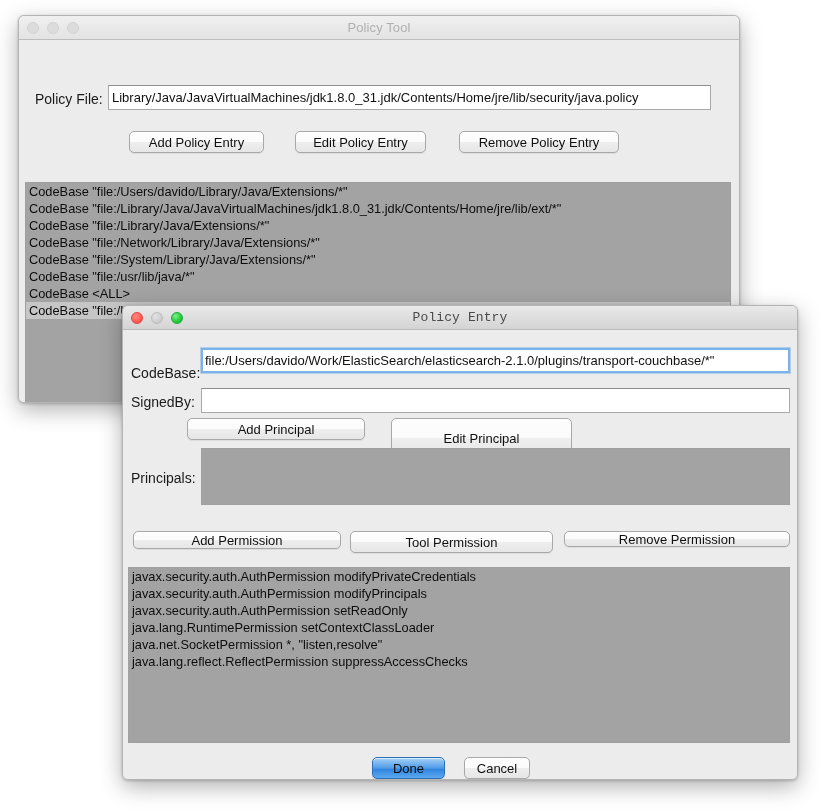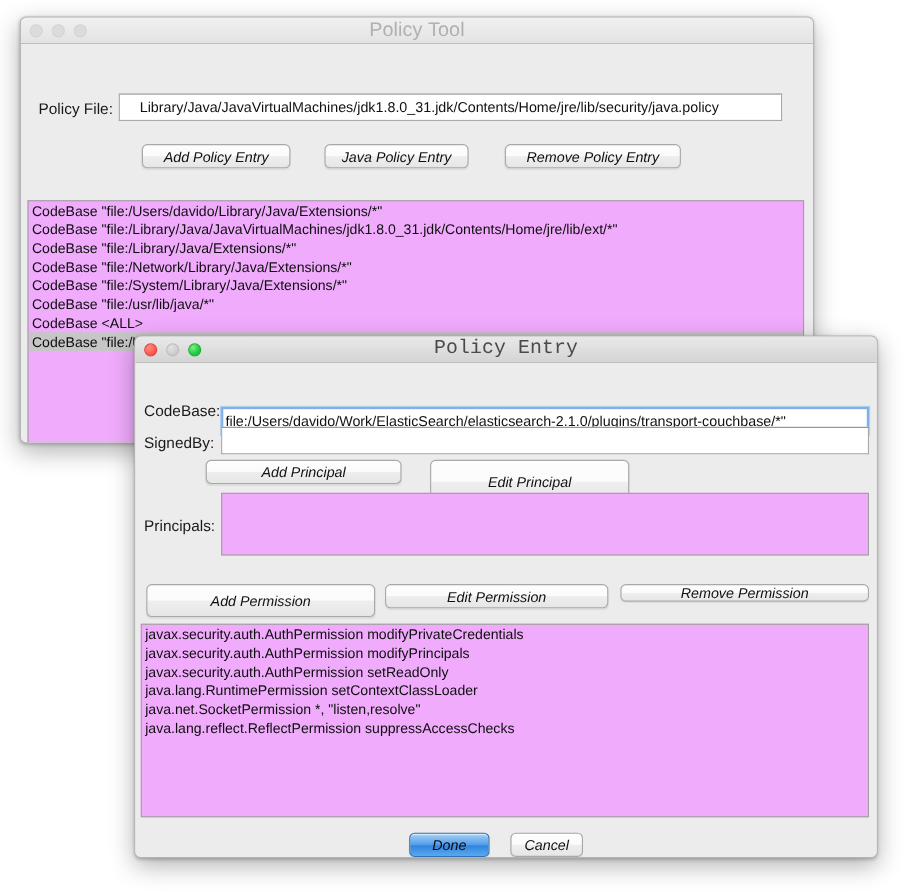--- a/index.html
+++ b/index.html
@@ -43,21 +43,21 @@
   .titlebar.active {
     background: linear-gradient(to bottom, #e9e9e9 0%, #d4d4d4 100%);
     font-family: Liberation Mono, monospace;
   }
 
   .title-text {
     position: absolute;
     left: 0; right: 0; top: 0;
     line-height: 23px;
     text-align: center;
-    font-size: 18px;
+    font-size: 13px;
     letter-spacing: 0.1px;
   }
   .title-text.inactive { color: #b0b0b0; }
   .title-text.active   { color: #4a4a4a; }
 
   .lights {
     position: absolute;
     left: 8px;
     top: 6px;
     display: flex;
@@ -105,21 +105,21 @@
   }
 
   .textfield {
     position: absolute;
     box-sizing: border-box;
     background: #ffffff;
     border: 1px solid #a9a9a9;
     border-top-color: #8e8e8e;
     font-size: 13px;
     color: #111111;
-    padding: 0 18px;
+    padding: 0 3px;
     overflow: hidden;
     white-space: nowrap;
     display: flex;
     align-items: center;
   }
   .textfield.focused {
     border: 2px solid #7cb2e8;
     box-shadow: 0 0 0 1px rgba(110,170,230,0.45);
     padding: 0 2px;
   }
@@ -140,34 +140,33 @@
     font-size: 13px;
     color: #101010;
     text-align: left;
     line-height: 1;
     display: flex;
     align-items: center;
     justify-content: center;
     box-shadow: 0 1px 0 rgba(255,255,255,0.75) inset, 0 1px 1px rgba(0,0,0,0.07);
     cursor: default;
     user-select: none;
-    font-style: italic;
   }
 
   .btn.primary {
     background: linear-gradient(to bottom, #b7d9f7 0%, #8dc2f2 14%, #4e9ae8 52%, #2f83de 54%, #5aa9ef 100%);
     border: 1px solid #2f6fb5;
     color: #0a0a0a;
     box-shadow: 0 1px 0 rgba(255,255,255,0.5) inset, 0 1px 1px rgba(0,0,0,0.12);
   }
 
   .listbox {
     position: absolute;
     box-sizing: border-box;
-    background: #f0abfc;
+    background: #a3a3a3;
     border: 1px solid #a0a0a0;
     overflow: hidden;
   }
   .list-row {
     height: 17px;
     line-height: 17px;
     font-size: 12.8px;
     color: #0d0d0d;
     padding-left: 3px;
     white-space: nowrap;
@@ -195,21 +194,21 @@
 
     <div class="win-body">
 
       <div class="label" style="left:16px; top:51px;">Policy File:</div>
 
       <div class="textfield" style="left:89px; top:45px; width:603px; height:25px;">
         <span class="fieldtext">Library/Java/JavaVirtualMachines/jdk1.8.0_31.jdk/Contents/Home/jre/lib/security/java.policy</span>
       </div>
 
       <div class="btn" style="left:110px; top:91px; width:135px; height:22px;">Add Policy Entry</div>
-      <div class="btn" style="left:276px; top:91px; width:131px; height:22px;">Java Policy Entry</div>
+      <div class="btn" style="left:276px; top:91px; width:131px; height:22px;">Edit Policy Entry</div>
       <div class="btn" style="left:440px; top:91px; width:160px; height:22px;">Remove Policy Entry</div>
 
       <div class="listbox" style="left:6px; top:142px; width:706px; height:237px;" id="policy-entries-list">
           <div class="list-row">CodeBase "file:/Users/davido/Library/Java/Extensions/*"</div>
           <div class="list-row">CodeBase "file:/Library/Java/JavaVirtualMachines/jdk1.8.0_31.jdk/Contents/Home/jre/lib/ext/*"</div>
           <div class="list-row">CodeBase "file:/Library/Java/Extensions/*"</div>
           <div class="list-row">CodeBase "file:/Network/Library/Java/Extensions/*"</div>
           <div class="list-row">CodeBase "file:/System/Library/Java/Extensions/*"</div>
           <div class="list-row">CodeBase "file:/usr/lib/java/*"</div>
           <div class="list-row">CodeBase &lt;ALL&gt;</div>
@@ -227,39 +226,39 @@
         <span class="light grey"></span>
         <span class="light green"></span>
       </div>
       <div class="title-text active">Policy Entry</div>
     </div>
 
     <div class="win-body">
 
       <div class="label" style="left:8px; top:35px;">CodeBase:</div>
 
-      <div class="textfield focused" style="left:78px; top:40px; width:589px; height:25px;">
+      <div class="textfield focused" style="left:78px; top:18px; width:589px; height:25px;">
         <span class="fieldtext">file:/Users/davido/Work/ElasticSearch/elasticsearch-2.1.0/plugins/transport-couchbase/*"</span>
       </div>
 
       <div class="label" style="left:8px; top:64px;">SignedBy:</div>
 
       <div class="textfield" style="left:78px; top:58px; width:589px; height:25px;">
         <span class="fieldtext"></span>
       </div>
 
       <div class="btn" style="left:64px; top:88px; width:178px; height:22px;">Add Principal</div>
       <div class="btn" style="left:268px; top:88px; width:181px; height:40px;">Edit Principal</div>
 
       <div class="label" style="left:8px; top:140px;">Principals:</div>
 
       <div class="listbox" style="left:78px; top:118px; width:589px; height:57px;" id="principals-list"></div>
 
-      <div class="btn" style="left:10px; top:201px; width:208px; height:30px;">Add Permission</div>
-      <div class="btn" style="left:227px; top:201px; width:203px; height:22px;">Edit Permission</div>
+      <div class="btn" style="left:10px; top:201px; width:208px; height:18px;">Add Permission</div>
+      <div class="btn" style="left:227px; top:201px; width:203px; height:22px;">Tool Permission</div>
       <div class="btn" style="left:441px; top:201px; width:226px; height:16px;">Remove Permission</div>
 
       <div class="listbox" style="left:5px; top:237px; width:662px; height:176px;" id="permissions-list">
           <div class="list-row">javax.security.auth.AuthPermission modifyPrivateCredentials</div>
           <div class="list-row">javax.security.auth.AuthPermission modifyPrincipals</div>
           <div class="list-row">javax.security.auth.AuthPermission setReadOnly</div>
           <div class="list-row">java.lang.RuntimePermission setContextClassLoader</div>
           <div class="list-row">java.net.SocketPermission *, "listen,resolve"</div>
           <div class="list-row">java.lang.reflect.ReflectPermission suppressAccessChecks</div>
         </div>

